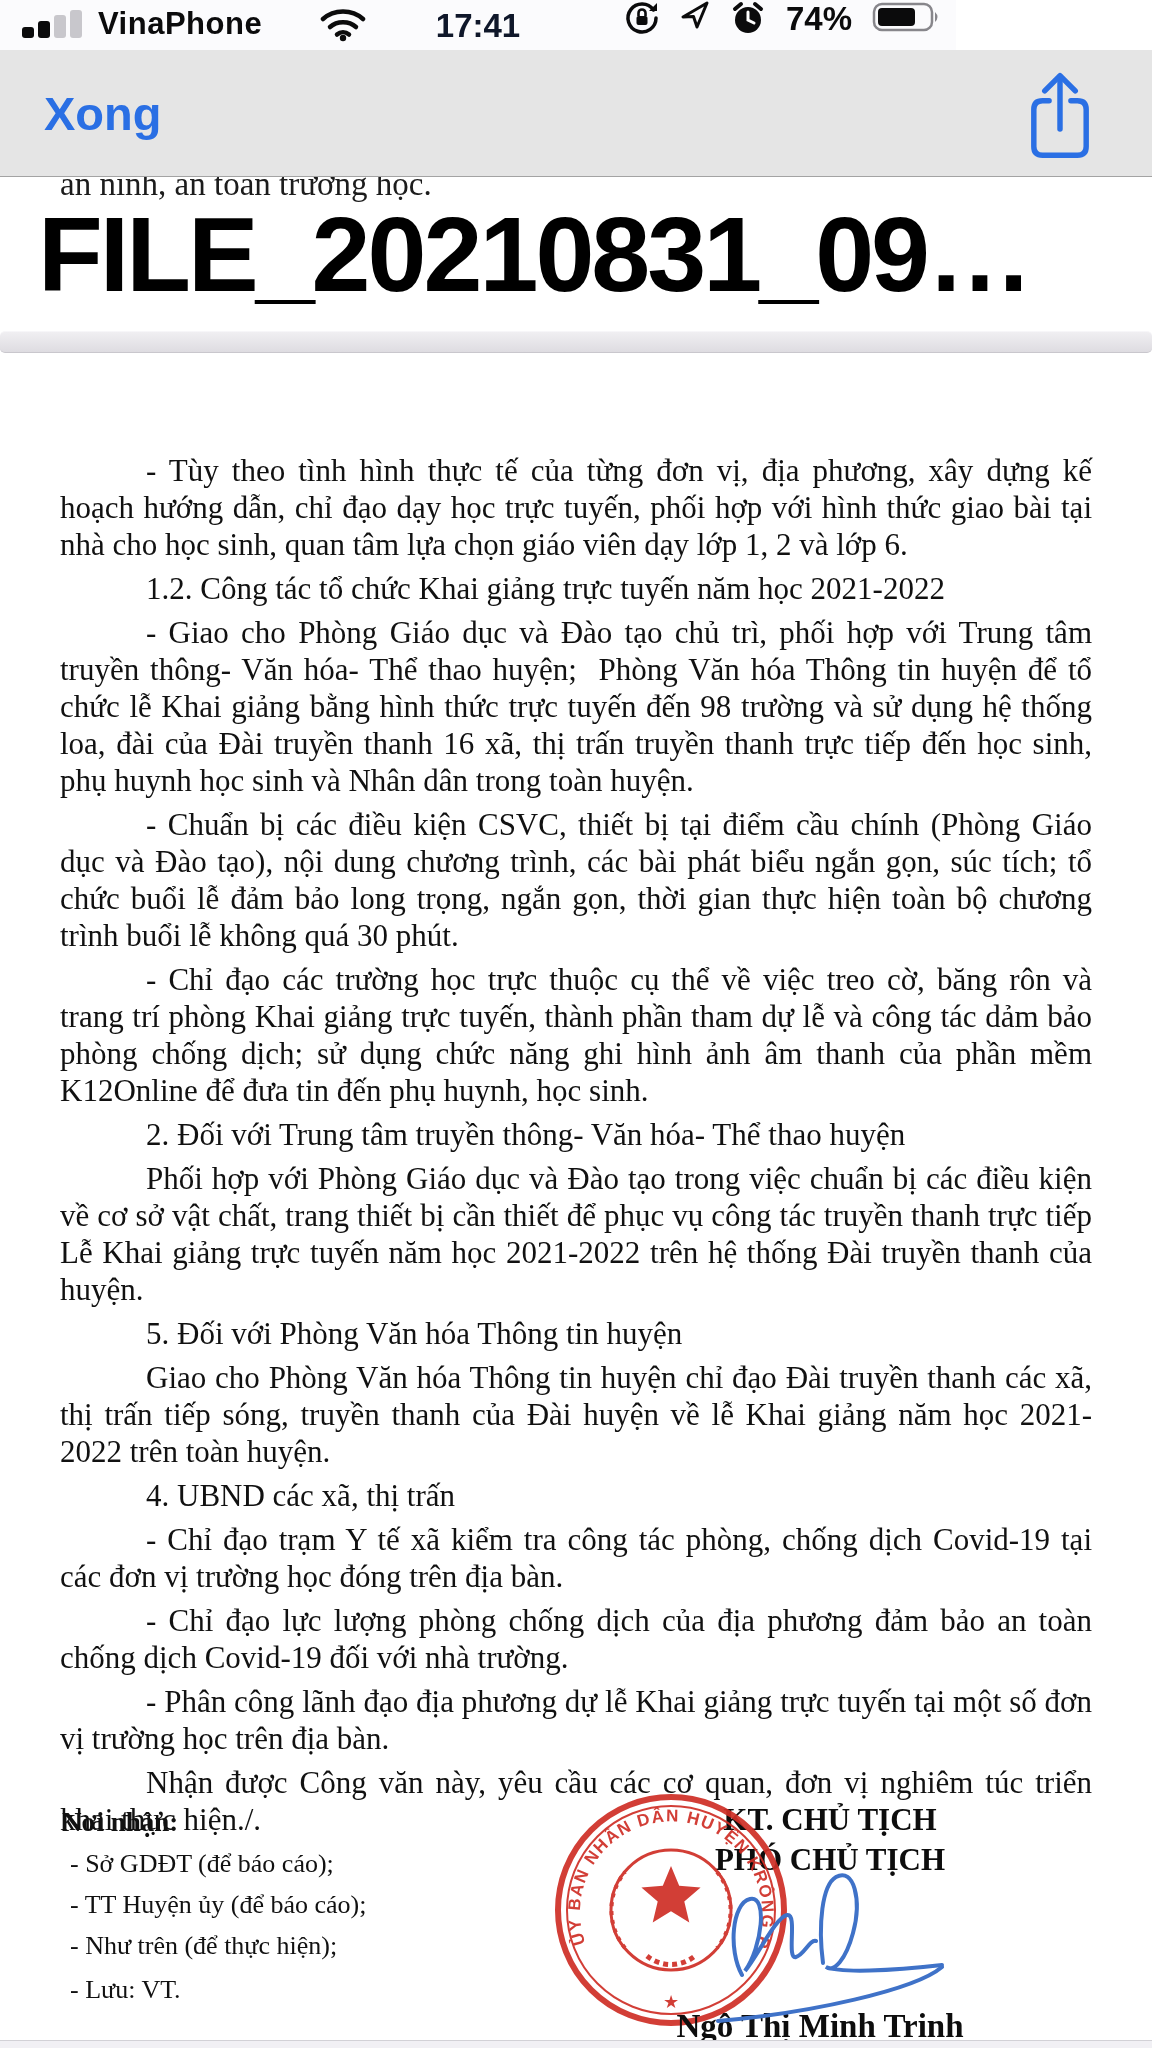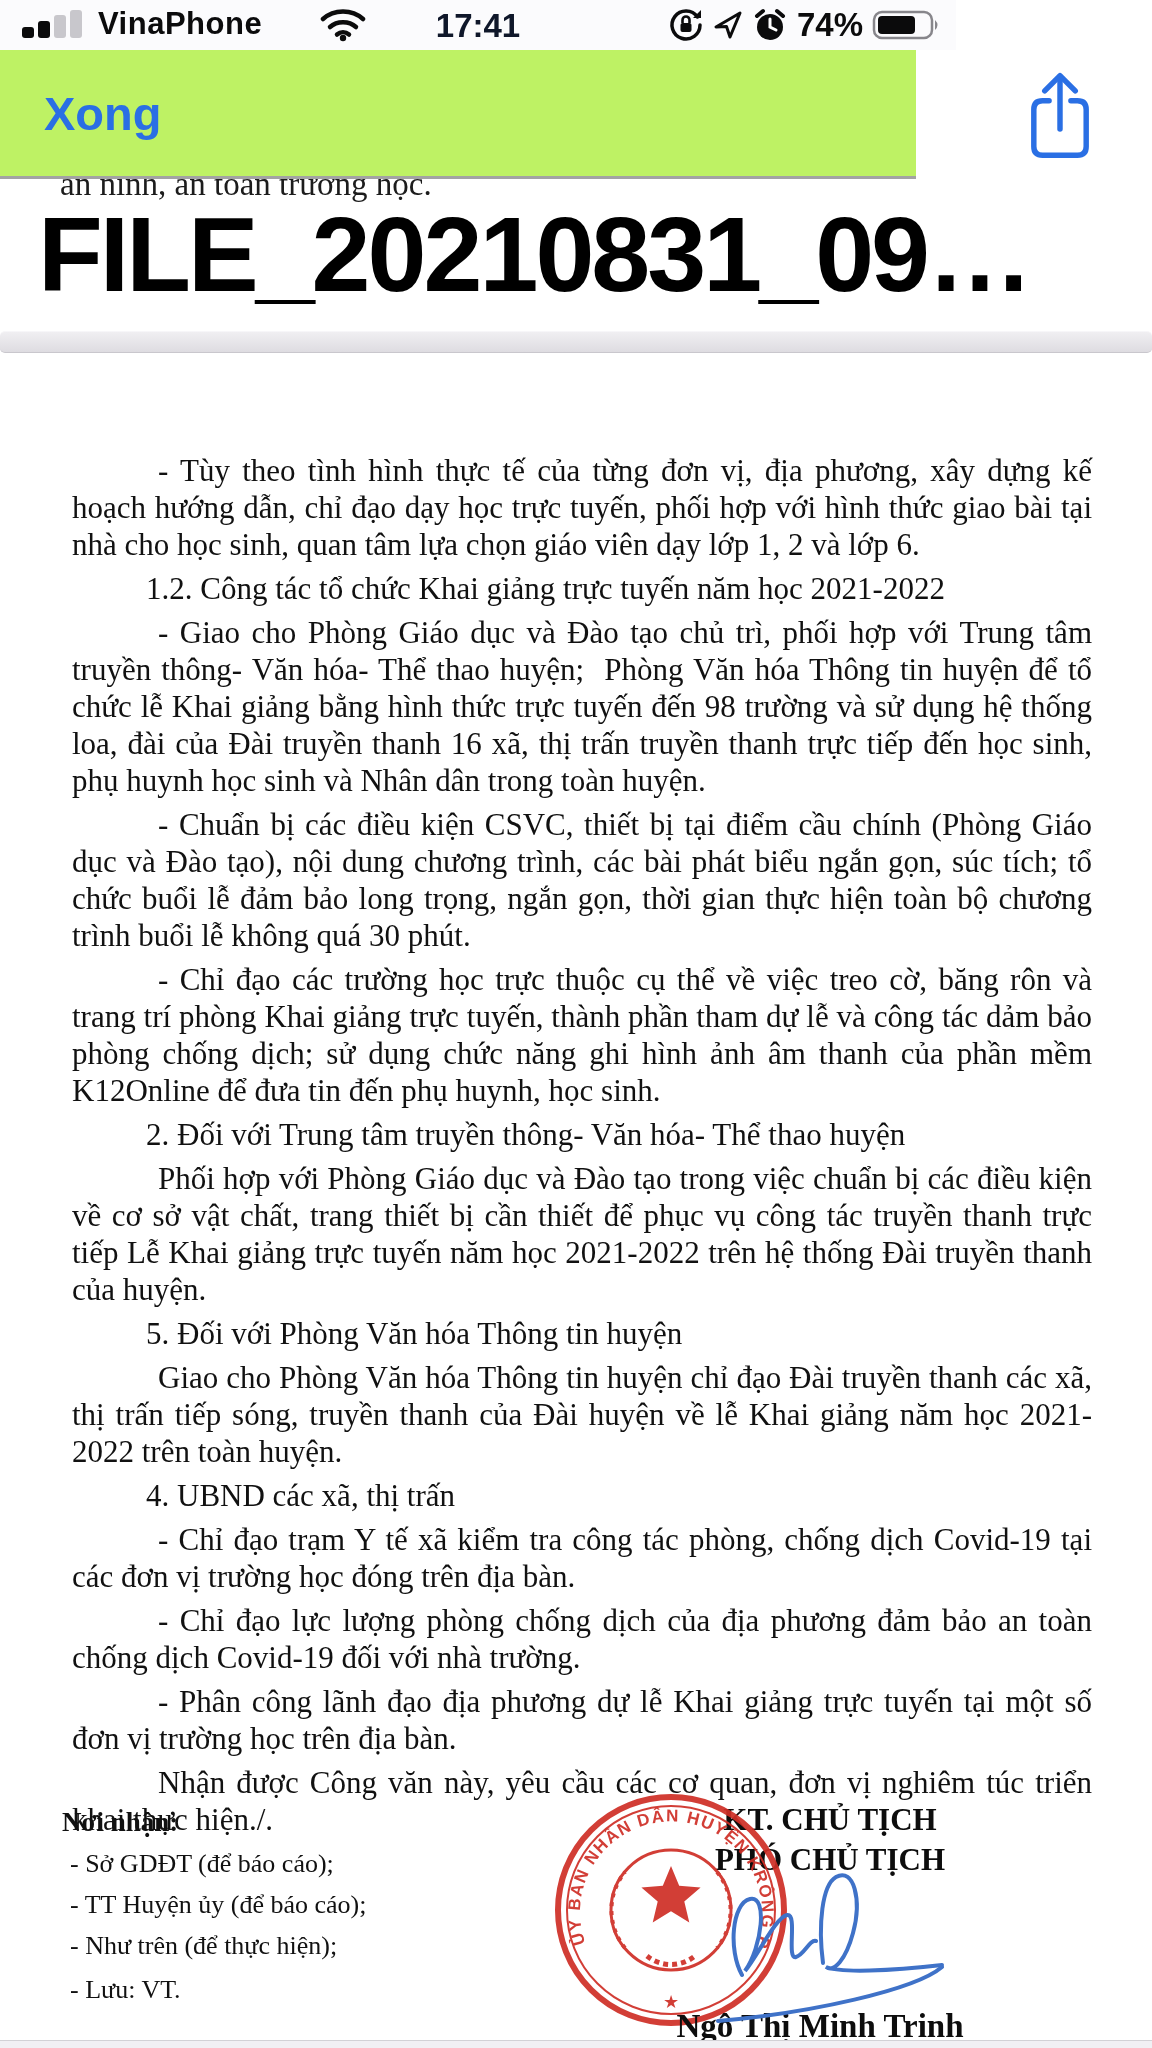--- a/index.html
+++ b/index.html
@@ -8,42 +8,42 @@
 
   
   .statusbar{position:absolute;left:0;top:0;width:956px;height:50px;background:#fbfbfd;z-index:30;}
   .sig{position:absolute;left:22px;top:10px;width:64px;height:30px;}
   .sig i{position:absolute;bottom:2px;width:12px;border-radius:3px;background:#0b0b0c;}
   .sig i.b1{left:0;height:11px;} .sig i.b2{left:16px;height:17px;}
   .sig i.b3{left:32px;height:23px;background:#c8c7cc;} .sig i.b4{left:48px;height:28px;background:#c8c7cc;}
   .carrier{position:absolute;left:98px;top:6px;font-size:31px;font-weight:600;color:#0b0b0c;letter-spacing:.5px;}
   .wifi{position:absolute;left:320px;top:8px;}
   .time{position:absolute;left:0;right:0;top:7px;text-align:center;font-size:33px;font-weight:600;color:#0f172a;}
-  .sb-right{position:absolute;right:14px;top:0;height:50px;display:flex;align-items:center;gap:9px;}
+  .sb-right{position:absolute;right:14px;top:0;height:50px;display:flex;gap:20px;}
   .batt-pct{font-size:33px;font-weight:600;color:#0b0b0c;}
 
   
-  .navbar{position:absolute;left:0;top:50px;width:916px;height:126px;background:#bef264;
-          border-bottom:3px solid #a3a3a3;z-index:25;}
+  .navbar{position:absolute;left:0;top:50px;width:1152px;height:126px;background:#e5e5e5;
+          border-bottom:1px solid #a3a3a3;z-index:25;}
   .done-btn{position:absolute;left:44px;top:36px;font-size:47px;font-weight:600;color:#2a6fe4;
             background:none;border:none;padding:0;cursor:pointer;font-family:"Liberation Sans",sans-serif;}
   .share-btn{position:absolute;left:1022px;top:18px;width:76px;height:96px;background:none;border:none;padding:0;cursor:pointer;}
 
   
   .doc{position:absolute;left:0;top:0;width:1152px;height:2048px;background:#fff;z-index:1;
        font-family:"Liberation Serif",serif;color:#111;}
   .scrolled-line{position:absolute;left:60px;top:166px;font-size:33px;color:#1c1c1c;}
   .file-title{position:absolute;left:38px;top:194px;font-size:106px;font-weight:700;color:#000;
               font-family:"Liberation Sans",sans-serif;letter-spacing:-3px;white-space:nowrap;}
   .divider-bar{position:absolute;left:0;top:331px;width:1152px;height:20px;border-radius:5px;
                background:linear-gradient(#f0eff2,#dedce1);border-top:1px solid #f7f6f9;border-bottom:1px solid #c9c7cd;}
 
   .doc-body{position:absolute;left:60px;top:452px;width:1032px;font-size:31px;line-height:37px;
             text-align:justify;color:#111;}
-  .doc-p{margin:0 0 7px 12px;text-indent:86px;white-space:pre-wrap;}
+  .doc-p{margin:0 0 7px 0;text-indent:86px;white-space:pre-wrap;}
   .doc-h{margin:7px 0 7px 0;text-indent:86px;font-weight:400;}
 
   
   .recipients{position:absolute;left:62px;top:1806px;font-size:26px;line-height:33px;color:#111;
               font-family:"Liberation Serif",serif;}
   .recipients .head{font-weight:700;font-size:27px;}
   .recipients .rcpt{margin:8px;}
   .recipients .rcpt.last{margin-top:11px;}
 
   .kt-block{position:absolute;left:680px;top:1800px;width:300px;text-align:center;z-index:2;

